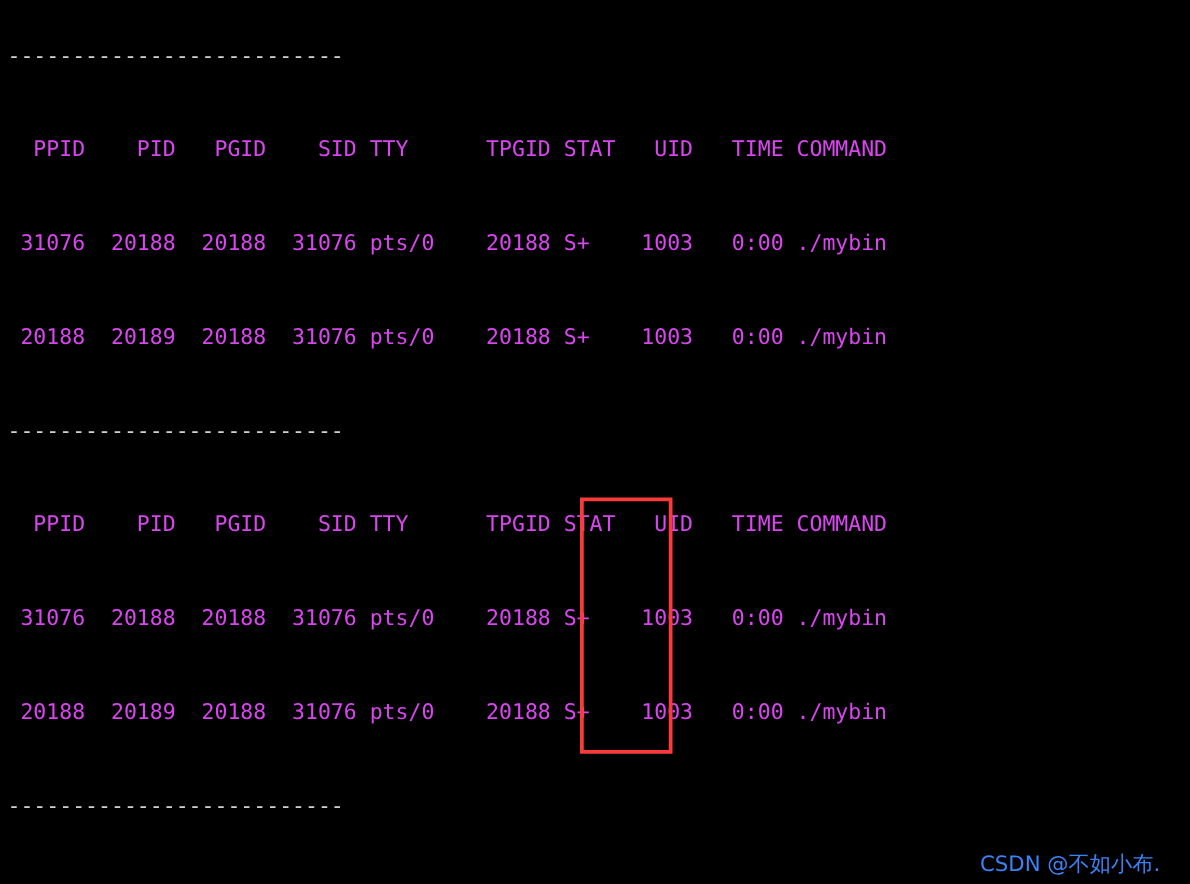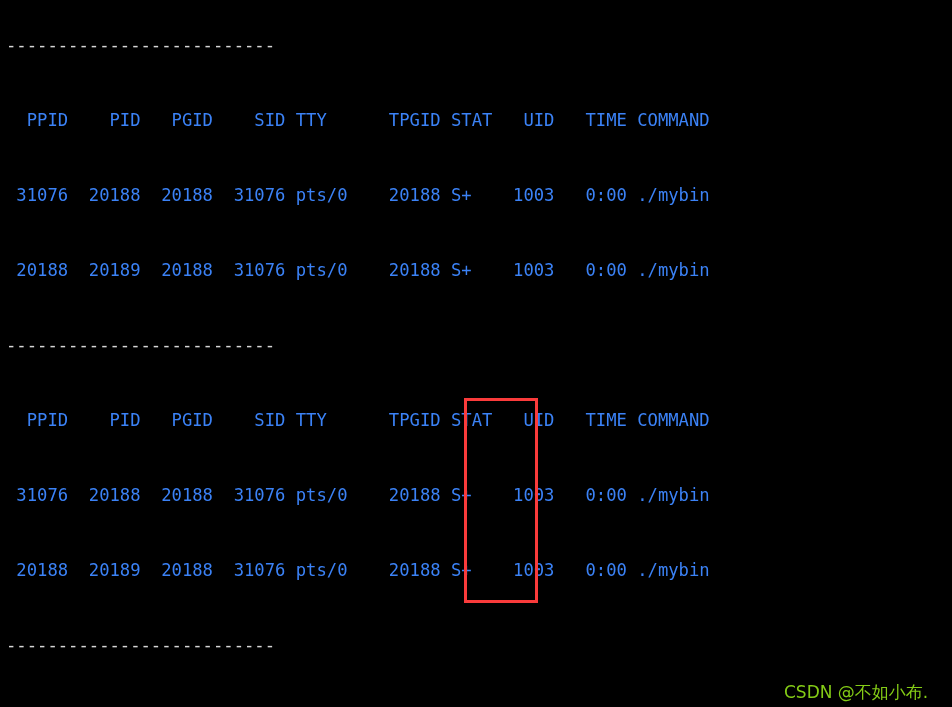--- a/index.html
+++ b/index.html
@@ -35,21 +35,21 @@
   #terminal-inner {
     position: absolute;
     left: 6px;
     top: -17px;
   }
 
   .term-line {
     height: 25px;
     line-height: 25px;
     white-space: pre;
-    color: #3b82f6;
+    color: #d946ef;
     font-family: "DejaVu Sans Mono", "Liberation Mono", monospace;
   }
 
   .term-line.separator {
     color: #d6d6d6;
   }
 
   
   #stat-highlight {
     position: absolute;
@@ -64,21 +64,21 @@
   }
 
   
   #watermark {
     position: absolute;
     left: 784px;
     top: 681px;
     font-family: "DejaVu Sans", "Liberation Sans", sans-serif;
     font-size: 17px;
     line-height: 22px;
-    color: #84cc16;
+    color: #3b82f6;
     white-space: pre;
     pointer-events: none;
   }
 </style>
 </head>
 <body>
 
 <div id="terminal">
   <div id="terminal-inner">
     <div class="term-line separator">--------------------------</div>

